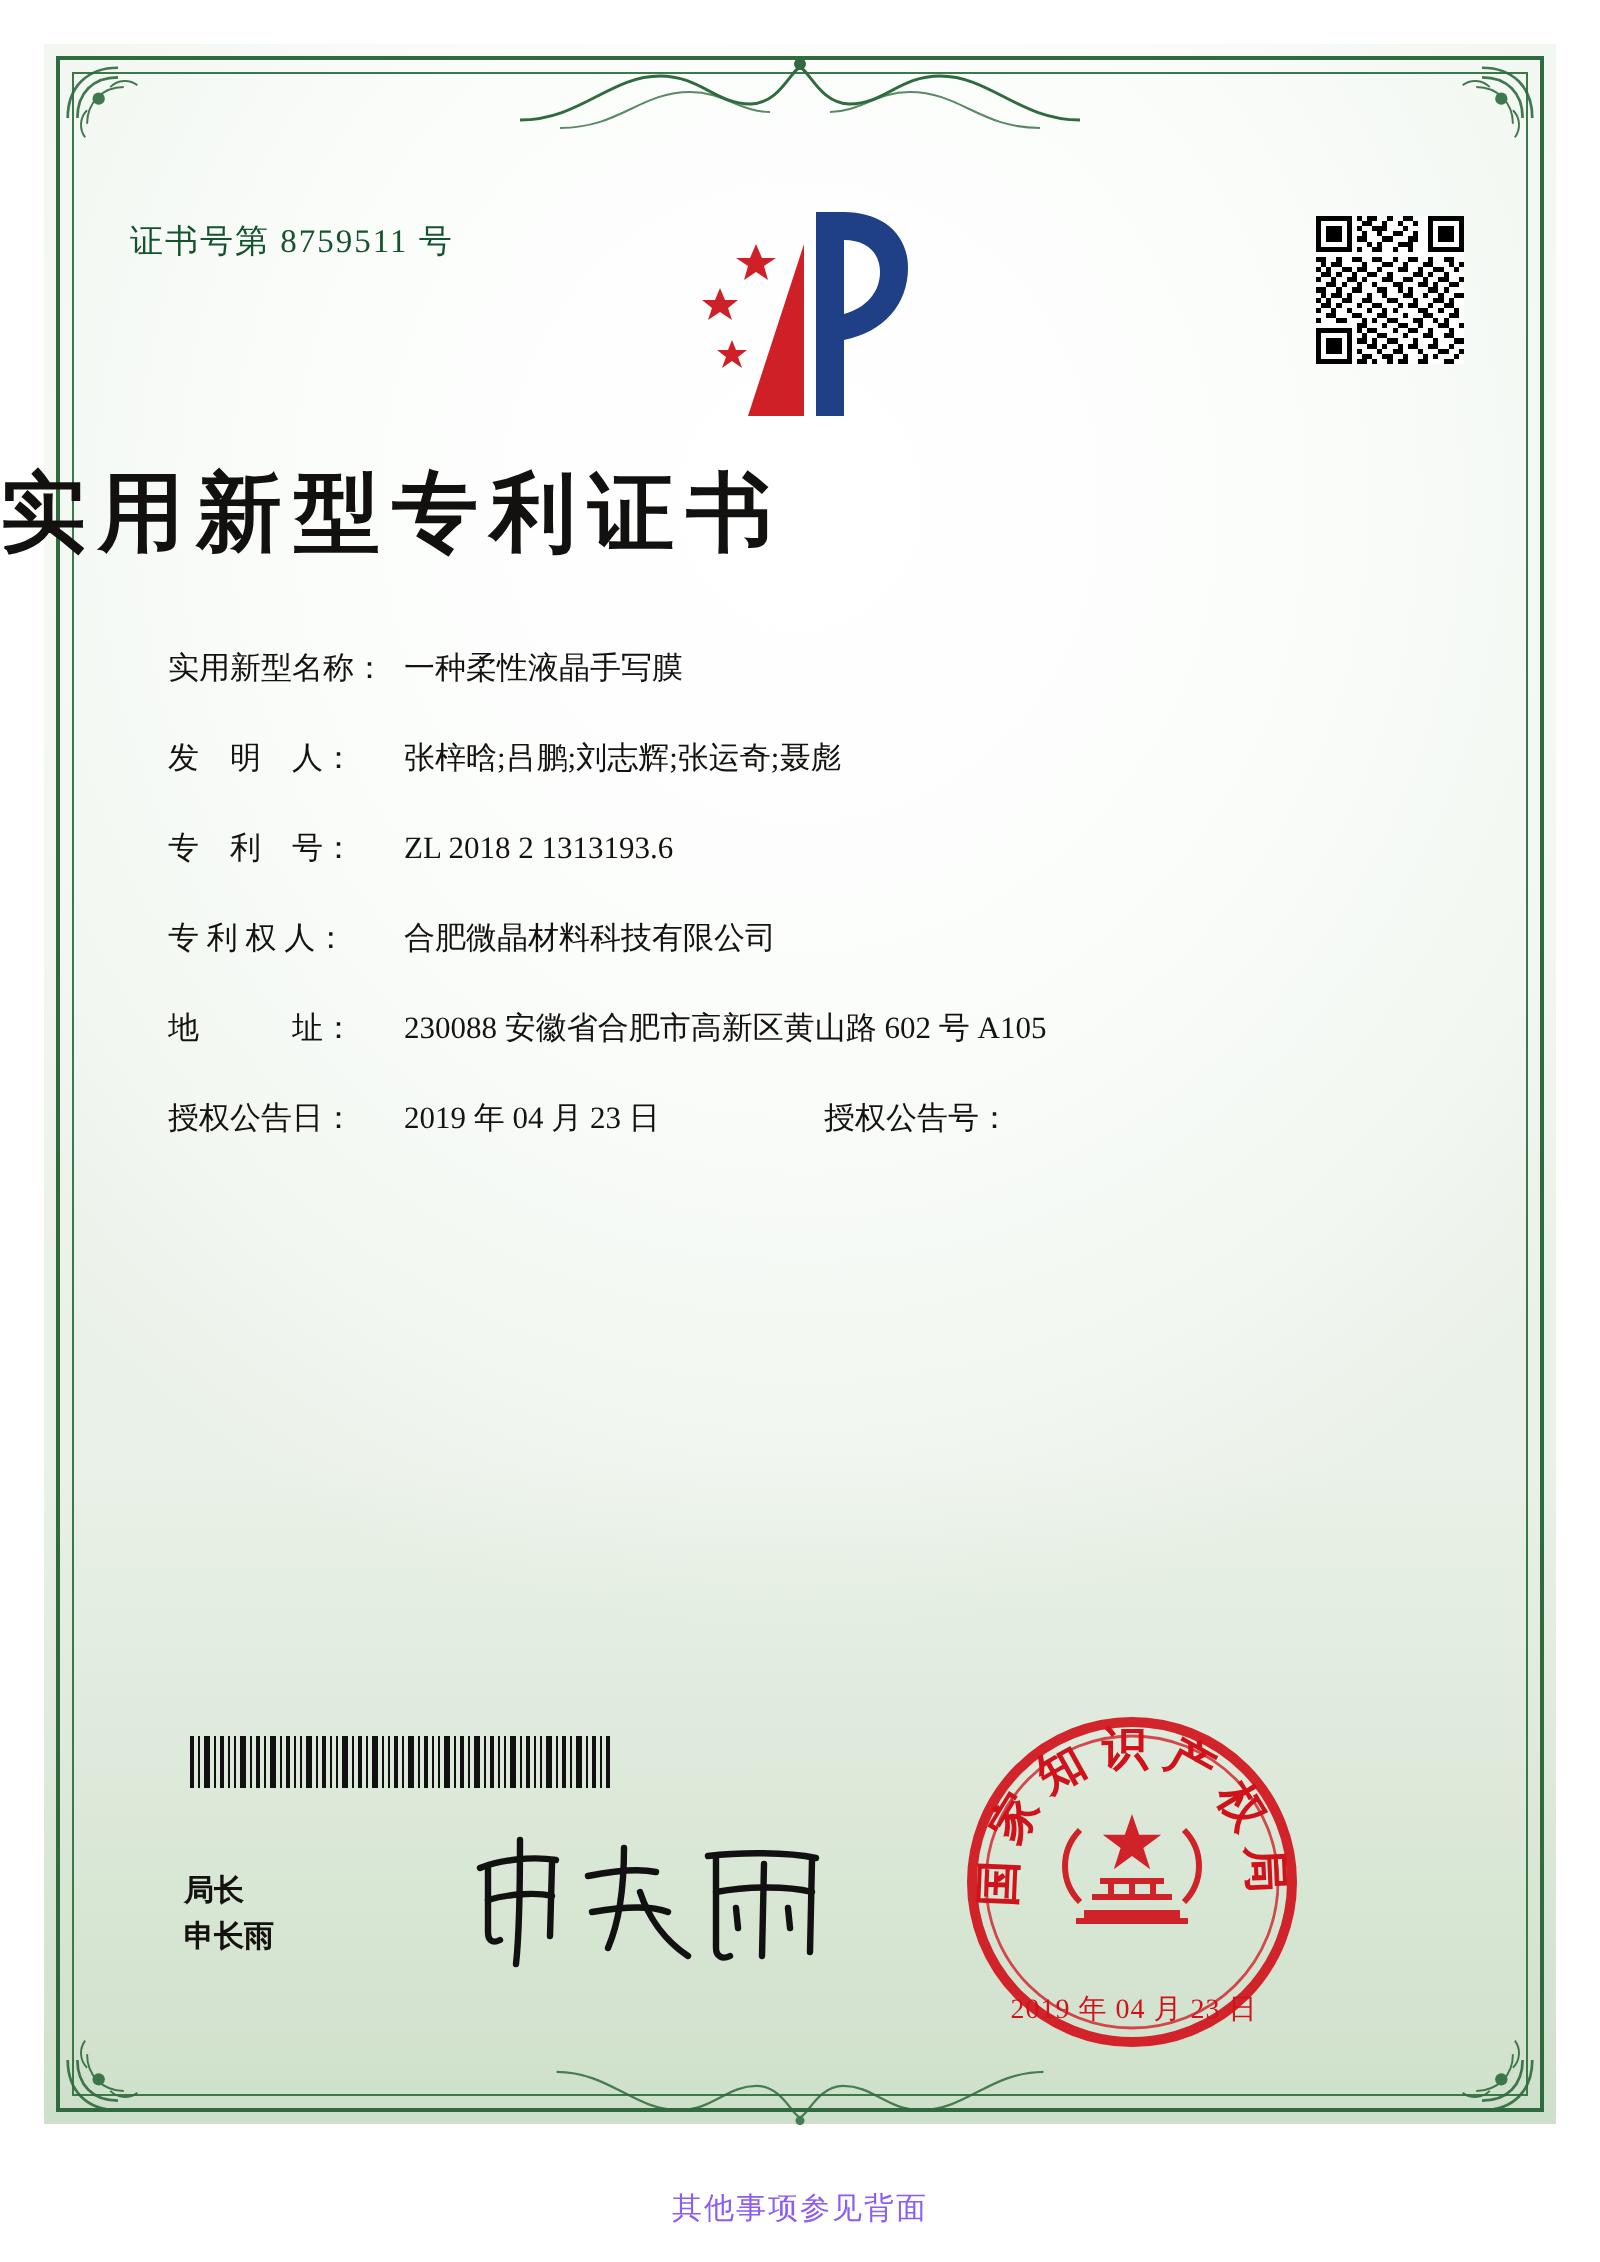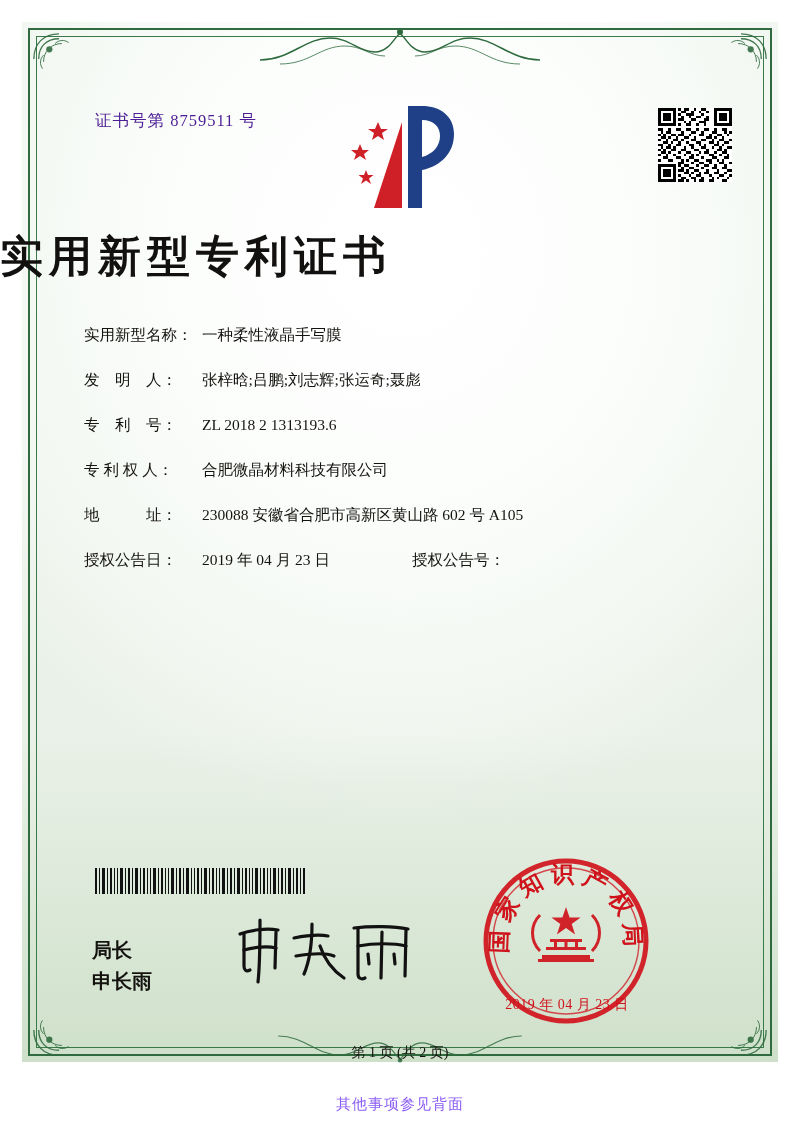--- a/index.html
+++ b/index.html
@@ -94,23 +94,22 @@
   }
   .bottom-ornament svg { width: 100%; height: 100%; display: block; }
 
   
   .cert-number {
     position: absolute;
     left: 65px;
     top: 110px;
     font-size: 16.5px;
     letter-spacing: 1px;
-    color: #4c1d95;
+    color: #14532d;
     font-family: "Liberation Serif", "DejaVu Serif", serif;
-    margin-left: 30px;
   }
 
   
   .emblem {
     position: absolute;
     left: 338px;
     top: 100px;
     width: 130px;
     height: 118px;
   }
@@ -195,21 +194,21 @@
     width: 210px;
     height: 26px;
   }
   .barcode svg { width: 100%; height: 100%; display: block; }
 
   
   .director {
     position: absolute;
     left: 92px;
     top: 935px;
-    font-size: 20px;
+    font-size: 15px;
     line-height: 1.55;
     color: #14130f;
     font-weight: bold;
   }
   .signature {
     position: absolute;
     left: 228px;
     top: 912px;
     width: 190px;
     height: 78px;
@@ -695,16 +694,15 @@
       <defs>
         <path id="sealArc" d="M 86,86 m -59,0 a 59,59 0 1,1 118,0"></path>
       </defs>
       <text font-size="23" font-weight="bold" fill="#d0121b" font-family="'DejaVu Serif','Liberation Serif',serif" letter-spacing="7">
         <textPath href="#sealArc" startOffset="50%" text-anchor="middle">国家知识产权局</textPath>
       </text>
     </svg>
   </div>
   <div class="seal-date">2019 年 04 月 23 日</div>
 
-  <div class="page-number">第 1 页 (共 2 页)</div>
   <div class="back-note">其他事项参见背面</div>
 
 </div>
 
 </body></html>

